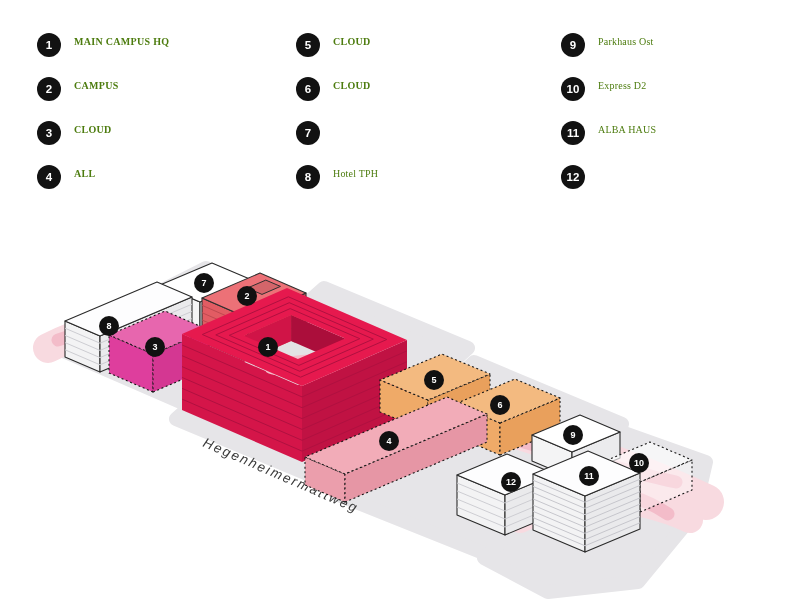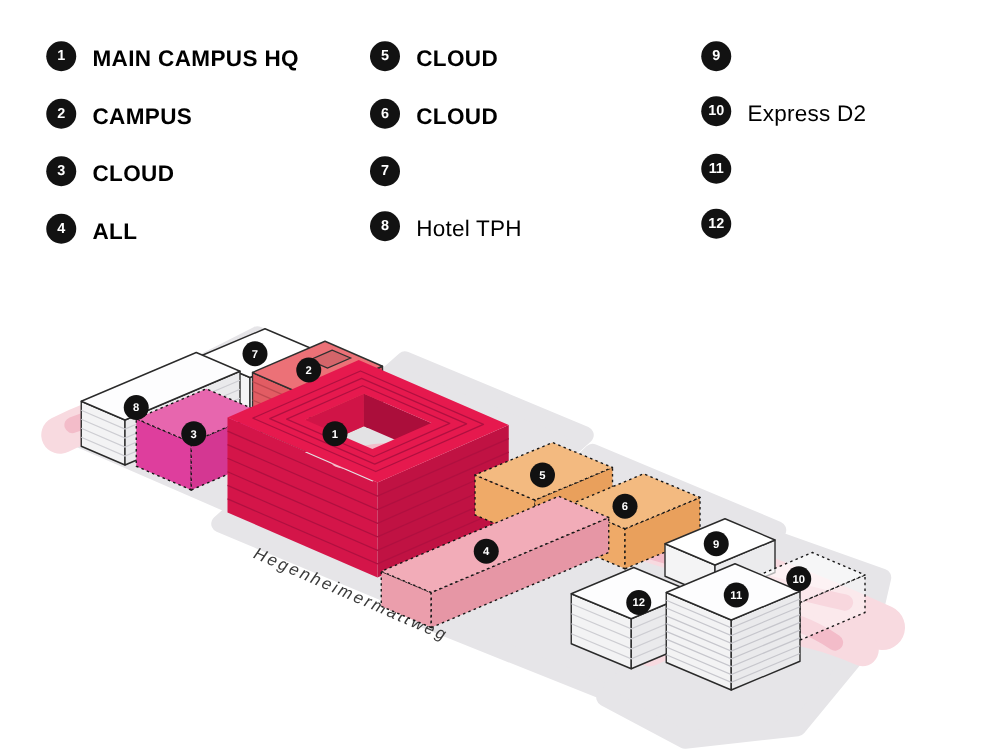--- a/index.html
+++ b/index.html
@@ -19,22 +19,22 @@
   .legend-col.c3{width:200px;}
   .legend-item{display:flex;align-items:flex-start;margin-bottom:20px;}
   .legend-item .badge{
     width:24px;height:24px;border-radius:50%;
     background:#121212;color:#fff;
     font-size:11.5px;font-weight:700;
     display:flex;align-items:center;justify-content:center;
     flex:0 0 24px;margin-right:13px;
   }
   .legend-item .lbl{
-    font-size:18px;color:#000000;line-height:1.28;
-    padding-top:3px;max-width:168px;letter-spacing:0.2px;
+    font-size:10px;color:#4d7c0f;line-height:1.28;
+    padding-top:3px;max-width:168px;letter-spacing:0.2px;font-family:Liberation Serif, serif;
   }
   .legend-item.bold .lbl{font-weight:700;letter-spacing:0.3px;}
   .ground{fill:#e6e5e8;stroke:#e6e5e8;stroke-width:14;stroke-linejoin:round;}
   .pp{fill:none;stroke-linecap:round;}
   .pp.light{stroke:#f8dae0;stroke-width:30;}
   .pp.light.w36{stroke-width:36;}
   .pp.light.w26{stroke-width:26;}
   .pp.strong{stroke:#f3bcc9;stroke-width:13;}
   .street{
     font-style:italic;font-size:13.5px;letter-spacing:2px;
@@ -243,25 +243,27 @@
         <span class="badge">7</span>
       </div>
       <div class="legend-item">
         <span class="badge">8</span>
         <span class="lbl">Hotel TPH</span>
       </div>
     </div>
   <div class="legend-col c3">
       <div class="legend-item">
         <span class="badge">9</span>
+        <span class="lbl">Parkhaus Ost</span>
       </div>
       <div class="legend-item">
         <span class="badge">10</span>
         <span class="lbl">Express D2</span>
       </div>
       <div class="legend-item">
         <span class="badge">11</span>
+        <span class="lbl">ALBA HAUS</span>
       </div>
       <div class="legend-item">
         <span class="badge">12</span>
       </div>
     </div>
 </div>
 
 </body></html>

